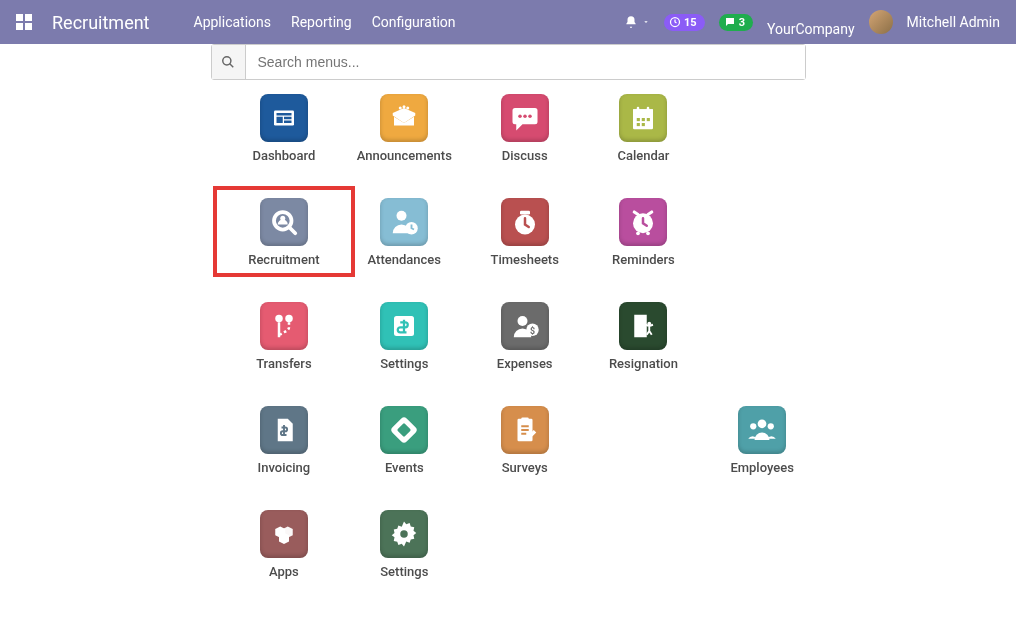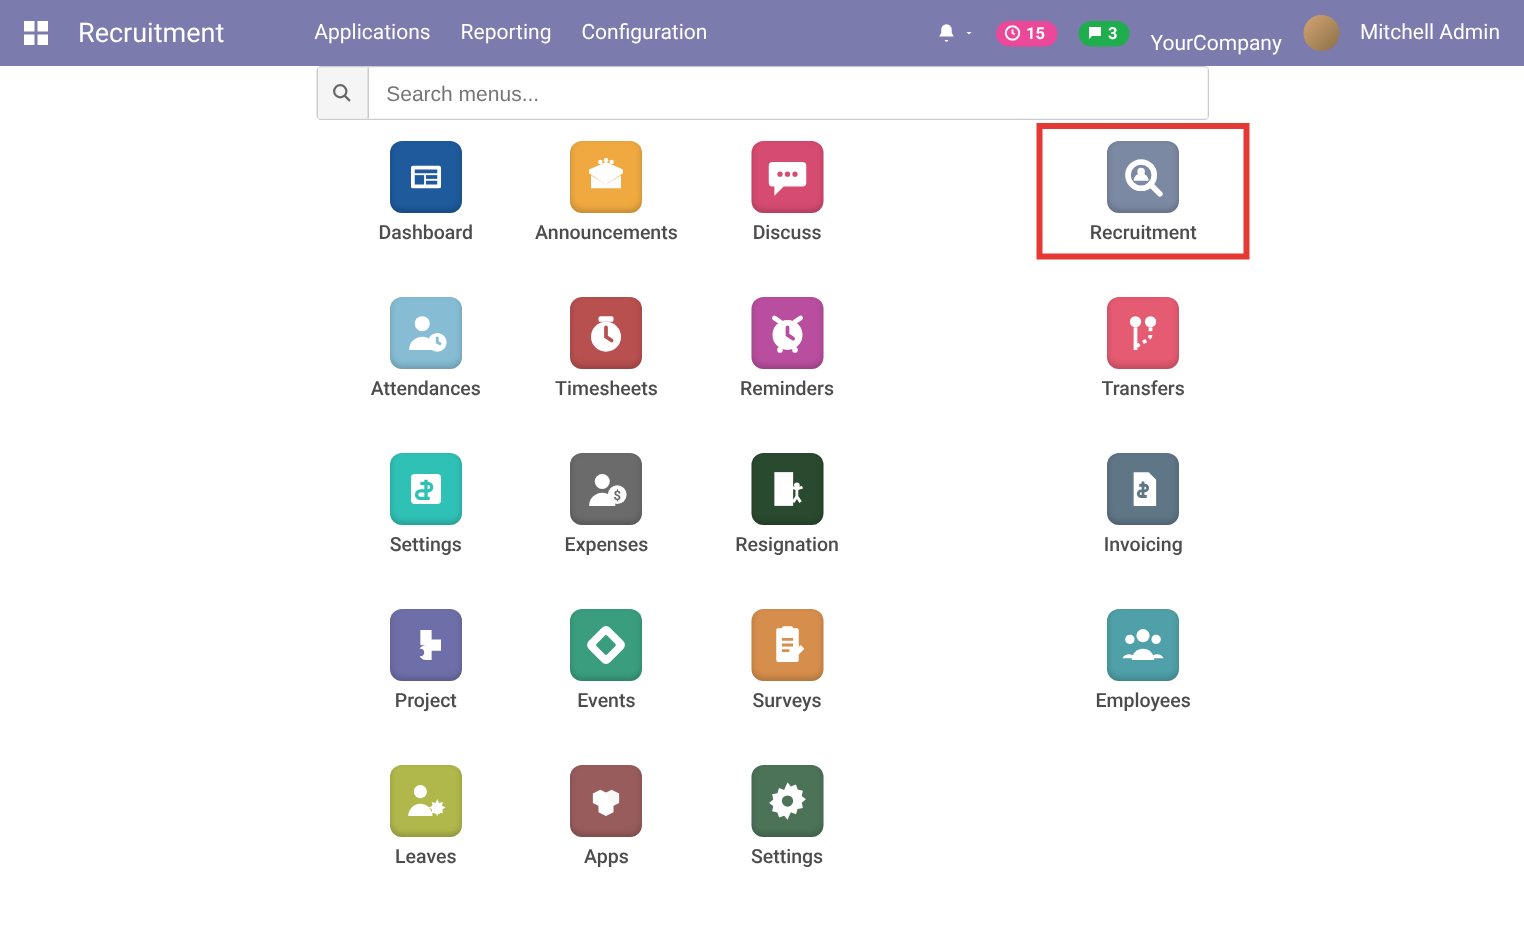--- a/index.html
+++ b/index.html
@@ -3,27 +3,27 @@
   <meta charset="utf-8">
   <style>
     * { box-sizing: border-box; margin: 0; padding: 0; }
     body { font-family: -apple-system, BlinkMacSystemFont, "Segoe UI", Roboto, sans-serif; background: #fff; width: 1016px; height: 624px; overflow: hidden; }
     
     .header { background: #7c7bad; height: 44px; display: flex; align-items: center; padding: 0 16px; color: #fff; }
     .header-left { display: flex; align-items: center; gap: 20px; }
     .apps-icon { width: 16px; height: 16px; display: grid; grid-template-columns: 1fr 1fr; gap: 2px; cursor: pointer; }
     .apps-icon span { background: #fff; width: 7px; height: 7px; }
     .app-title { font-size: 18px; font-weight: 400; cursor: pointer; }
-    .nav-links { display: flex; gap: 20px; margin-left: 40px; }
+    .nav-links { display: flex; gap: 20px; margin-left: 24px; }
     .nav-link { color: #fff; font-size: 14px; cursor: pointer; }
     .header-right { margin-left: auto; display: flex; align-items: center; gap: 14px; }
     .bell-icon { cursor: pointer; display: flex; align-items: center; gap: 4px; }
     .badge-container { display: flex; align-items: center; cursor: pointer; }
     .badge-pill { display: flex; align-items: center; border-radius: 12px; padding: 2px 8px 2px 5px; font-size: 11px; font-weight: bold; gap: 3px; }
-    .badge-green { background: #ec4899; }
+    .badge-green { background: #8b5cf6; }
     .badge-green2 { background: #1fad4e; }
     .company-name { font-size: 14px; cursor: pointer; margin-top: 13px; }
     .avatar { width: 24px; height: 24px; border-radius: 50%; background: linear-gradient(135deg, #d4a574, #8b6f47); cursor: pointer; display:inline-block; }
     .user-name { font-size: 14px; cursor: pointer; }
     
     .search-container { display: flex; justify-content: center; padding: 0 0; }
     .search-wrap { display: flex; width: 595px; border: 1px solid #ccc; border-radius: 3px; }
     .search-btn { width: 34px; height: 34px; background: #f5f5f5; border-right: 1px solid #ccc; display: flex; align-items: center; justify-content: center; cursor: pointer; color: #666; }
     .search-input { flex: 1; border: none; padding: 0 12px; font-size: 14px; outline: none; color: #666; }
     
@@ -147,20 +147,36 @@
       <div class="app-icon bg-discuss">
         <svg viewBox="0 0 24 24">
           <path d="M4 4h16a2 2 0 0 1 2 2v9a2 2 0 0 1-2 2H10l-5 5v-5H4a2 2 0 0 1-2-2V6a2 2 0 0 1 2-2z" fill="#fff"></path>
           <circle cx="8" cy="10.5" r="1.4" fill="#d64b70"></circle>
           <circle cx="12" cy="10.5" r="1.4" fill="#d64b70"></circle>
           <circle cx="16" cy="10.5" r="1.4" fill="#d64b70"></circle>
         </svg>
       </div>
       <span class="app-label">Discuss</span>
     </div>
+    <div class="app-item">
+      <div class="app-icon bg-calendar">
+        <svg viewBox="0 0 24 24">
+          <rect x="4" y="5" width="16" height="16" rx="1" fill="#fff"></rect>
+          <rect x="4" y="5" width="16" height="4" fill="#fff"></rect>
+          <rect x="7" y="3" width="2" height="4" fill="#fff" rx="1"></rect>
+          <rect x="15" y="3" width="2" height="4" fill="#fff" rx="1"></rect>
+          <rect x="7" y="12" width="2.5" height="2.5" fill="#aab847"></rect>
+          <rect x="11" y="12" width="2.5" height="2.5" fill="#aab847"></rect>
+          <rect x="15" y="12" width="2.5" height="2.5" fill="#aab847"></rect>
+          <rect x="7" y="16" width="2.5" height="2.5" fill="#aab847"></rect>
+          <rect x="11" y="16" width="2.5" height="2.5" fill="#aab847"></rect>
+        </svg>
+      </div>
+      <span class="app-label">Calendar</span>
+    </div>
     <div></div>
     <div class="app-item highlighted">
       <div class="app-icon bg-recruitment">
         <svg viewBox="0 0 24 24">
           <circle cx="11" cy="11" r="7" fill="none" stroke="#fff" stroke-width="3"></circle>
           <circle cx="11" cy="9" r="2" fill="#fff"></circle>
           <path d="M7 14a4 4 0 0 1 8 0" fill="#fff"></path>
           <path d="M16 16l5 5" stroke="#fff" stroke-width="3" stroke-linecap="round"></path>
         </svg>
       </div>
@@ -243,29 +259,20 @@
     </div>
     <div></div>
     <div class="app-item">
       <div class="app-icon bg-invoicing">
         <svg viewBox="0 0 24 24">
           <path d="M7 3h8l4 4v14H7z" fill="#fff"></path>
           <path d="M12 8v8M10 10h3a1.5 1.5 0 0 1 0 3h-2a1.5 1.5 0 0 0 0 3h3" stroke="#5f7687" stroke-width="1.5" fill="none"></path>
         </svg>
       </div>
       <span class="app-label">Invoicing</span>
-    </div>
-    <div class="app-item">
-      <div class="app-icon bg-project">
-        <svg viewBox="0 0 24 24">
-          <path d="M9 4h6v5h5v6h-5v5h-3a4 4 0 0 1 0-8H9z" fill="#fff"></path>
-          <circle cx="9" cy="16" r="2" fill="#6e6fa8"></circle>
-        </svg>
-      </div>
-      <span class="app-label">Project</span>
     </div>
     <div class="app-item">
       <div class="app-icon bg-events">
         <svg viewBox="0 0 24 24">
           <rect x="4" y="4" width="16" height="16" rx="3" transform="rotate(45 12 12)" fill="#fff"></rect>
           <rect x="8" y="8" width="8" height="8" rx="1" transform="rotate(45 12 12)" fill="#3a9e7e"></rect>
         </svg>
       </div>
       <span class="app-label">Events</span>
     </div>
@@ -289,31 +296,20 @@
           <path d="M6 20a6 6 0 0 1 12 0z" fill="#fff"></path>
           <circle cx="5" cy="9" r="2.5" fill="#fff"></circle>
           <path d="M1 19a4 4 0 0 1 7 0z" fill="#fff"></path>
           <circle cx="19" cy="9" r="2.5" fill="#fff"></circle>
           <path d="M16 19a4 4 0 0 1 7 0z" fill="#fff"></path>
         </svg>
       </div>
       <span class="app-label">Employees</span>
     </div>
     <div class="app-item">
-      <div class="app-icon bg-leaves">
-        <svg viewBox="0 0 24 24">
-          <circle cx="9" cy="7" r="3.5" fill="#fff"></circle>
-          <path d="M2.5 20a6.5 6.5 0 0 1 13 0z" fill="#fff"></path>
-          <circle cx="18" cy="16" r="3" fill="#fff"></circle>
-          <path d="M18 11l1 2l2-0.5l-0.5 2l2 1l-2 1l0.5 2l-2-0.5l-1 2l-1-2l-2 0.5l0.5-2l-2-1l2-1l-0.5-2l2 0.5z" fill="#fff"></path>
-        </svg>
-      </div>
-      <span class="app-label">Leaves</span>
-    </div>
-    <div class="app-item">
       <div class="app-icon bg-apps">
         <svg viewBox="0 0 24 24">
           <path d="M5 8l4-2 4 2v5l-4 2-4-2z" fill="#fff"></path>
           <path d="M11 8l4-2 4 2v5l-4 2-4-2z" fill="#fff" opacity="0.95"></path>
           <path d="M8 13l4-2 4 2v5l-4 2-4-2z" fill="#fff"></path>
         </svg>
       </div>
       <span class="app-label">Apps</span>
     </div>
     <div class="app-item">

